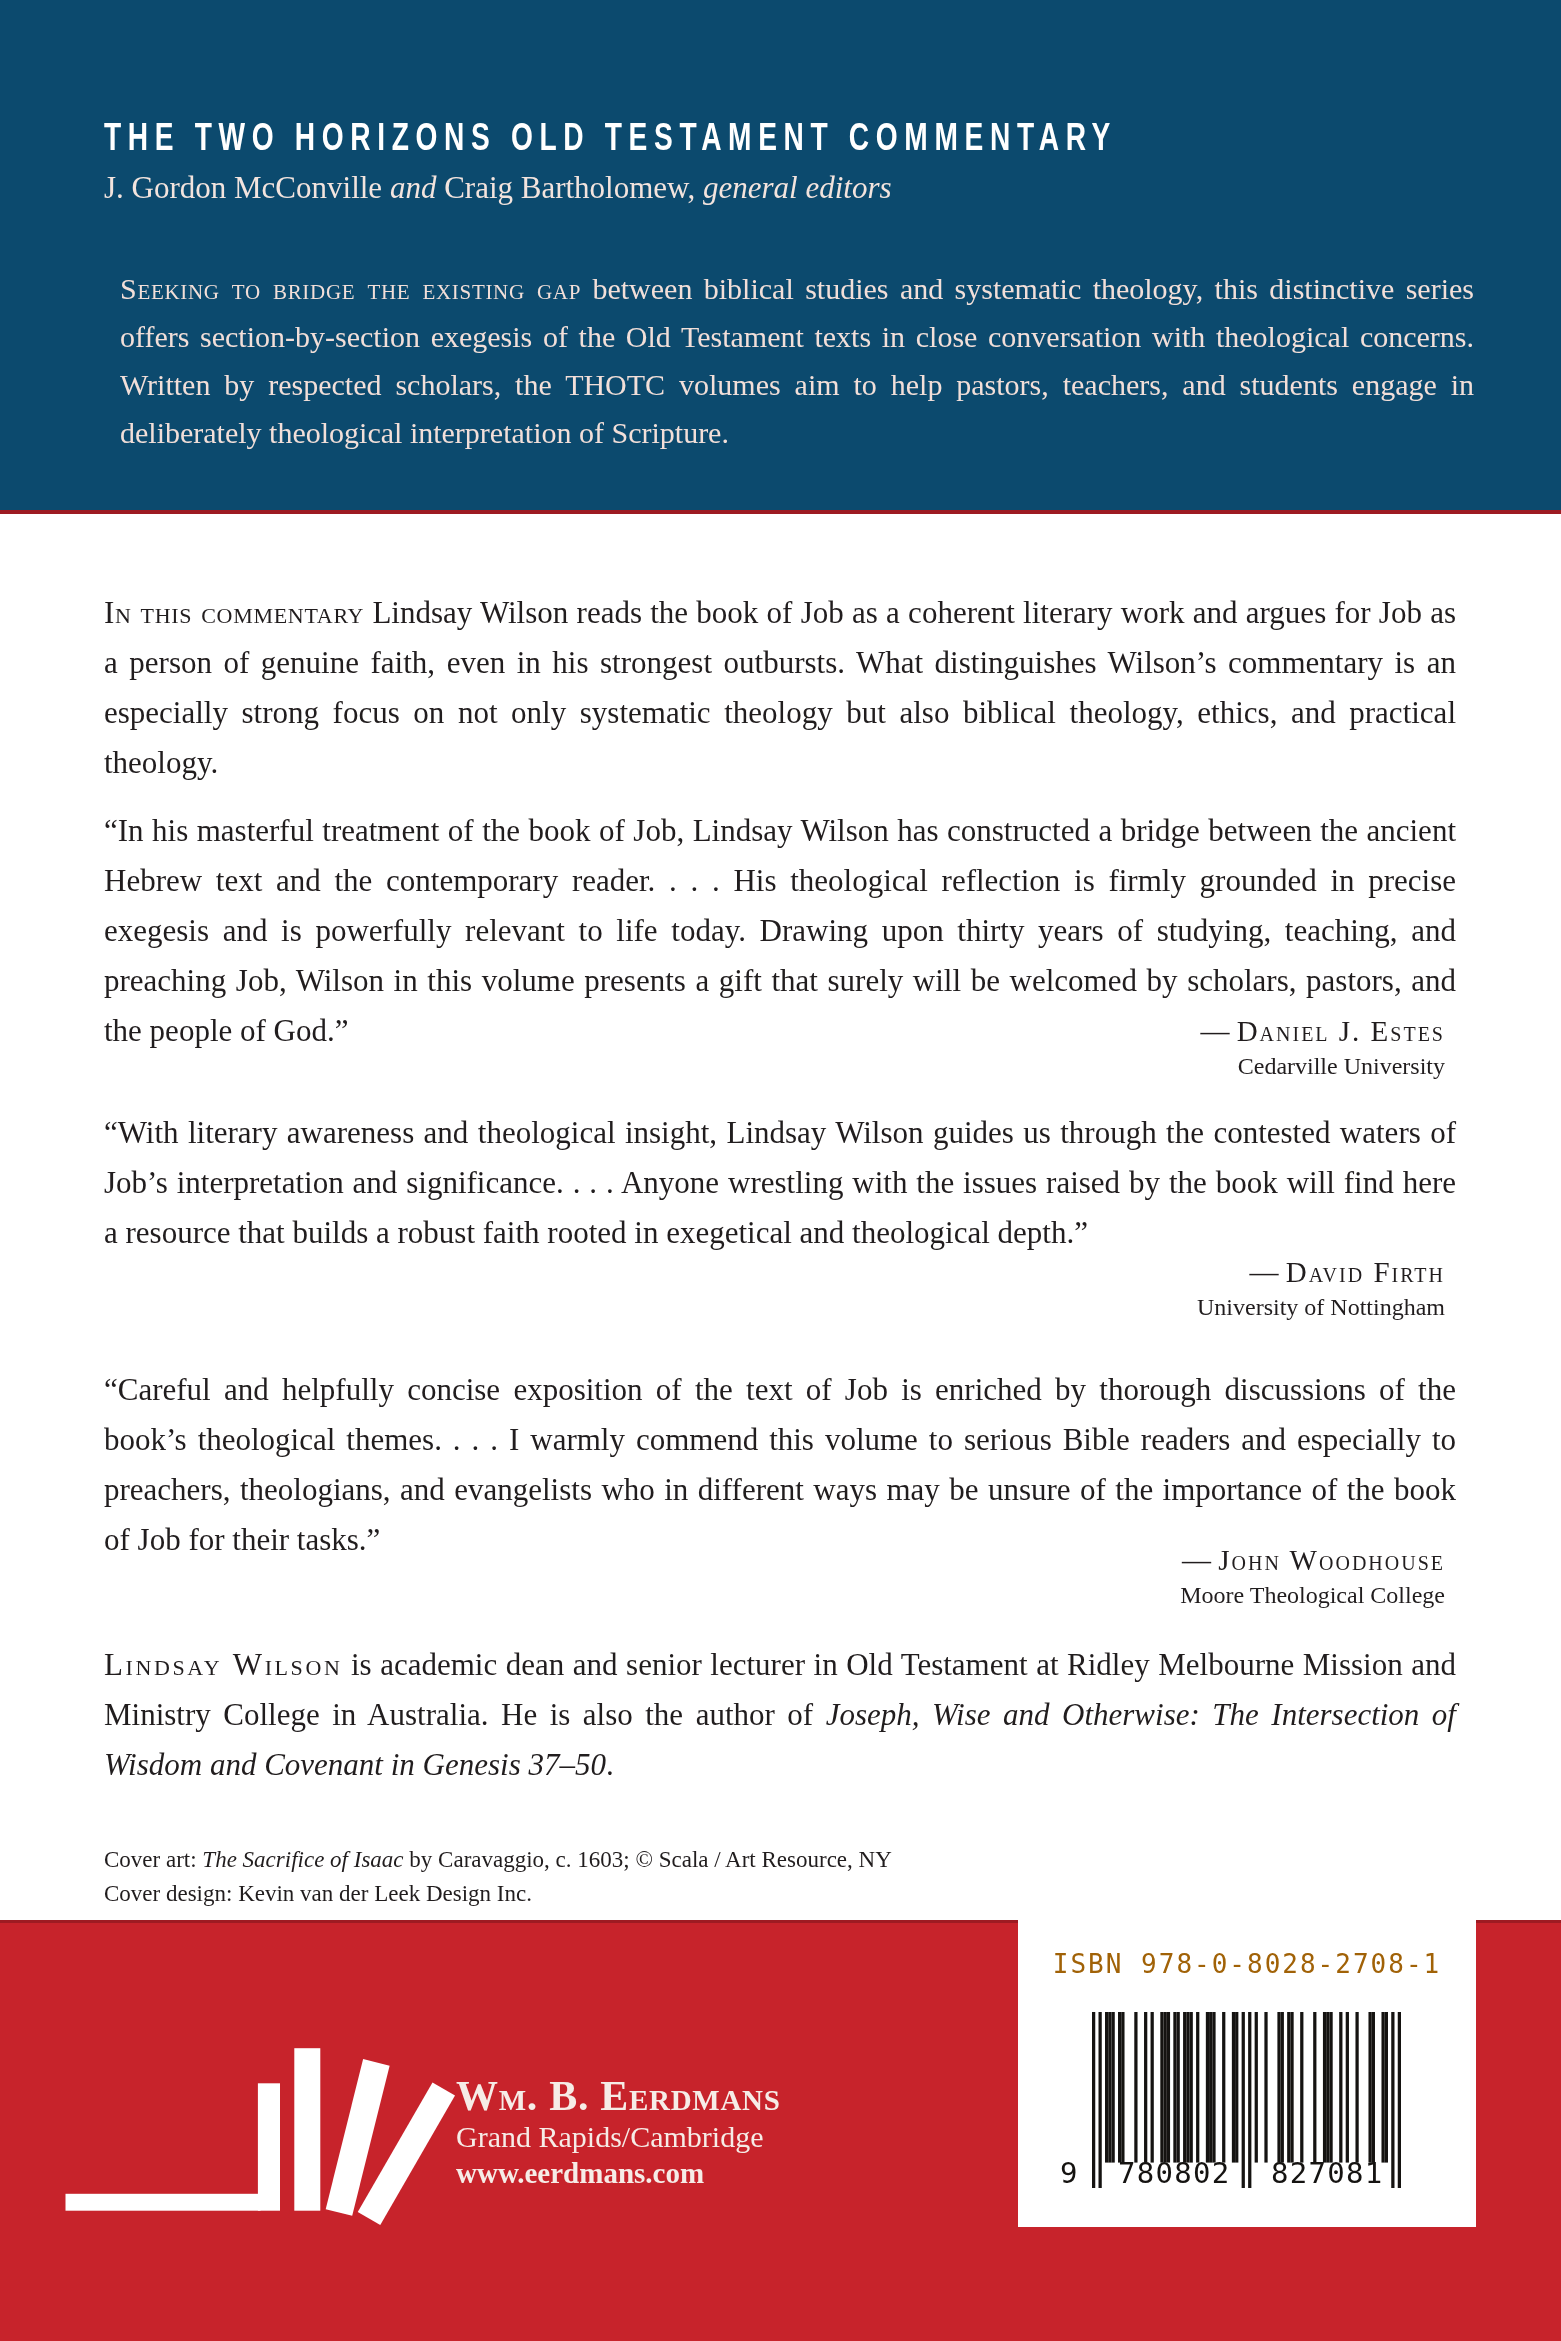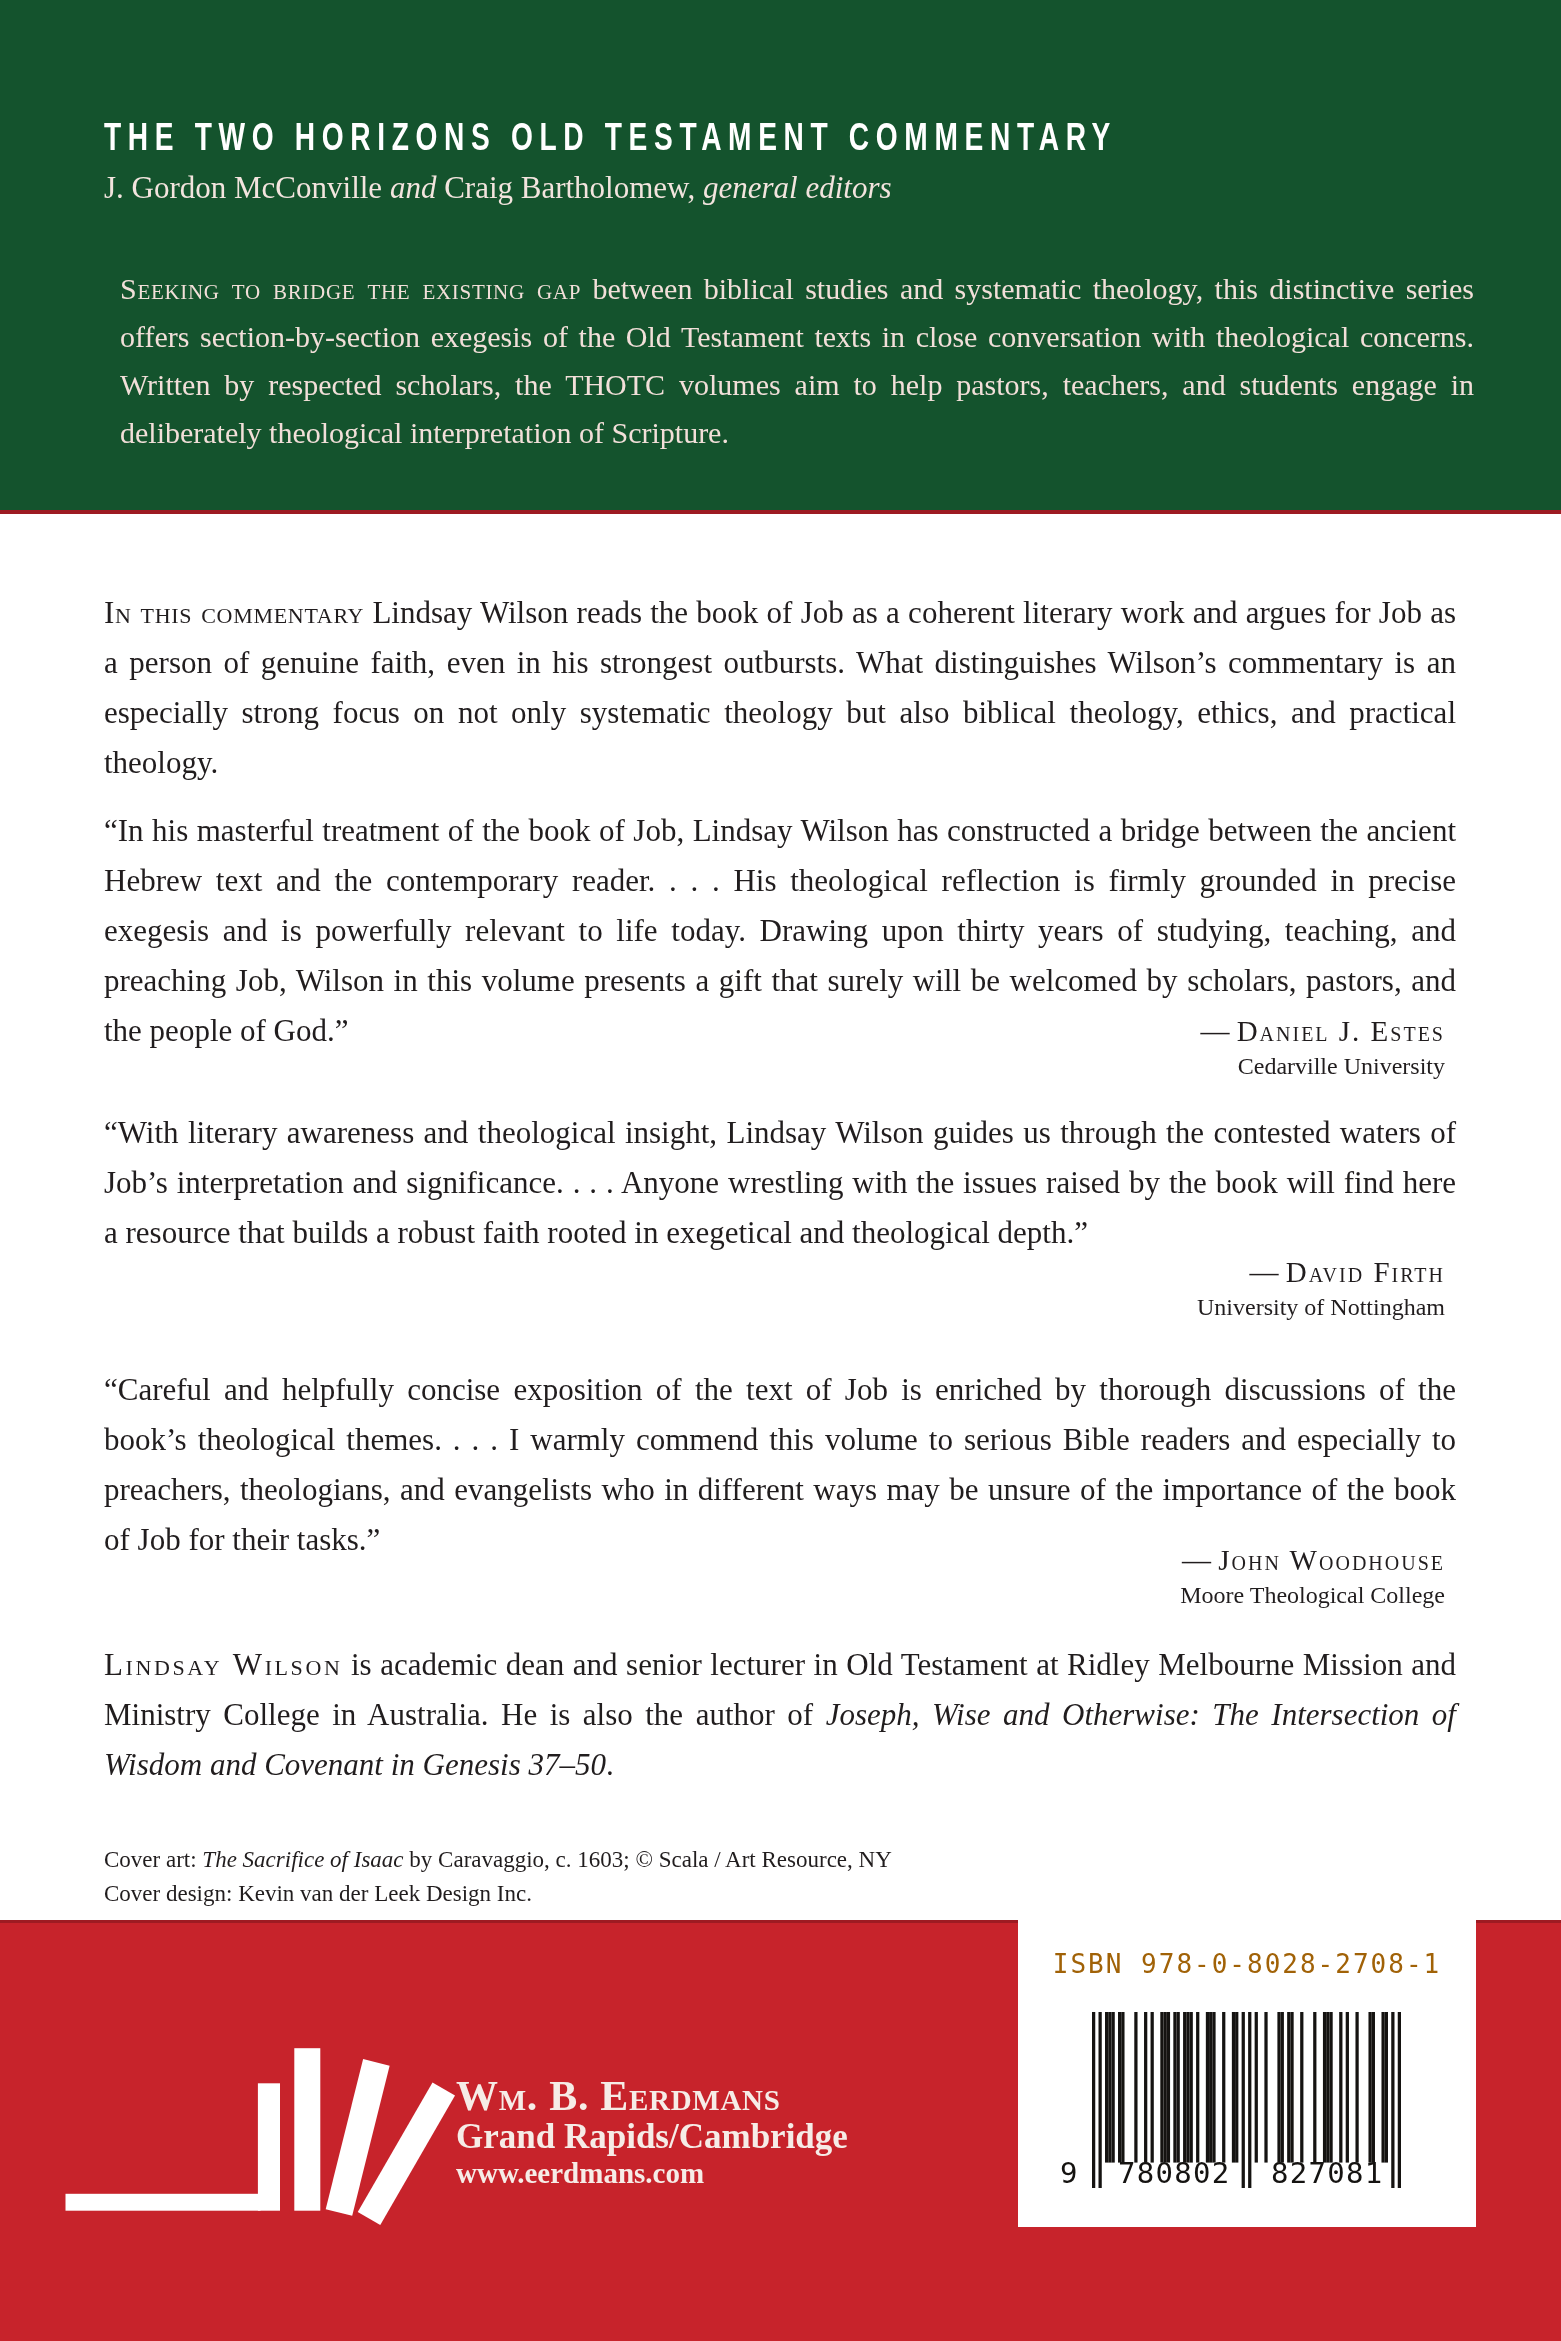--- a/index.html
+++ b/index.html
@@ -1,20 +1,20 @@
 <!DOCTYPE html>
 <html style="font-size:10.4px"><head>
 <meta charset="utf-8">
 <style>
   html,body{margin:0;padding:0;background:#888;}
   .page{position:relative;width:1562px;height:2342px;background:#ffffff;overflow:hidden;
         font-family:"Liberation Serif", serif;color:#211d1e;}
 
   
-  .band-top{position:absolute;left:0;top:0;width:1562px;height:514px;background:#14532d;
+  .band-top{position:absolute;left:0;top:0;width:1562px;height:514px;background:#0c4a6e;
             border-bottom:4.6px solid #9d1b22;box-sizing:border-box;padding-left:6px;}
   .band-bottom{position:absolute;left:0;top:1920px;width:1562px;height:422px;background:#c7232b;
             border-top:3.9px solid #9d1b22;box-sizing:border-box;}
 
   
   .series-title{position:absolute;left:104px;top:116px;margin:0;color:#ffffff;
      font-family:"Liberation Sans", sans-serif;font-weight:bold;font-size:38px;
      letter-spacing:9px;white-space:nowrap;transform:scaleX(.74);transform-origin:left center;}
   .editors{position:absolute;left:104px;top:170px;margin:0;color:#f3e4de;font-size:31px;white-space:nowrap;}
   .editors .it{font-style:italic;}
@@ -36,21 +36,21 @@
   .attr .affil{display:block;font-size:24px;line-height:36px;}
   .credits{position:absolute;left:104px;top:1843px;margin:0;font-size:23px;line-height:34px;}
   .credits .it,.bio .it{font-style:italic;}
 
   
   .logo{position:absolute;left:65px;top:2043px;width:469px;height:195px;}
   .logo svg{width:100%;height:100%;}
   .pub{position:absolute;left:456px;top:2075px;color:#f6ece7;}
   .pub .l1{margin:0;font-variant:small-caps;font-weight:bold;font-size:42px;line-height:43px;letter-spacing:0.7px;}
   .pub .l2{margin:0;font-variant:small-caps;font-weight:bold;font-size:42px;line-height:47px;letter-spacing:0.7px;}
-  .pub .l3{margin:0;font-weight:bold;font-size:35px;line-height:38px;}
+  .pub .l3{margin:0;font-weight:normal;font-size:30px;line-height:38px;}
   .pub .l4{margin:0;font-weight:bold;font-size:29px;line-height:35px;}
 
   
   .isbn-box{position:absolute;left:1018px;top:1920px;width:458px;height:307px;background:#ffffff;z-index:3;}
   .isbn-label{position:absolute;left:0;top:29px;width:100%;margin:0;text-align:center;
      font-family:"DejaVu Sans Mono", monospace;font-size:26px;letter-spacing:2px;color:#a16207;white-space:nowrap;}
   .barcode{position:absolute;left:74px;top:92px;width:309px;height:176px;fill:#151311;}
   .bc-digits{position:absolute;top:236px;left:0;width:100%;height:39px;
      font-family:"DejaVu Sans Mono", monospace;font-size:29px;color:#151311;}
   .bc-digits span{position:absolute;white-space:nowrap;}

